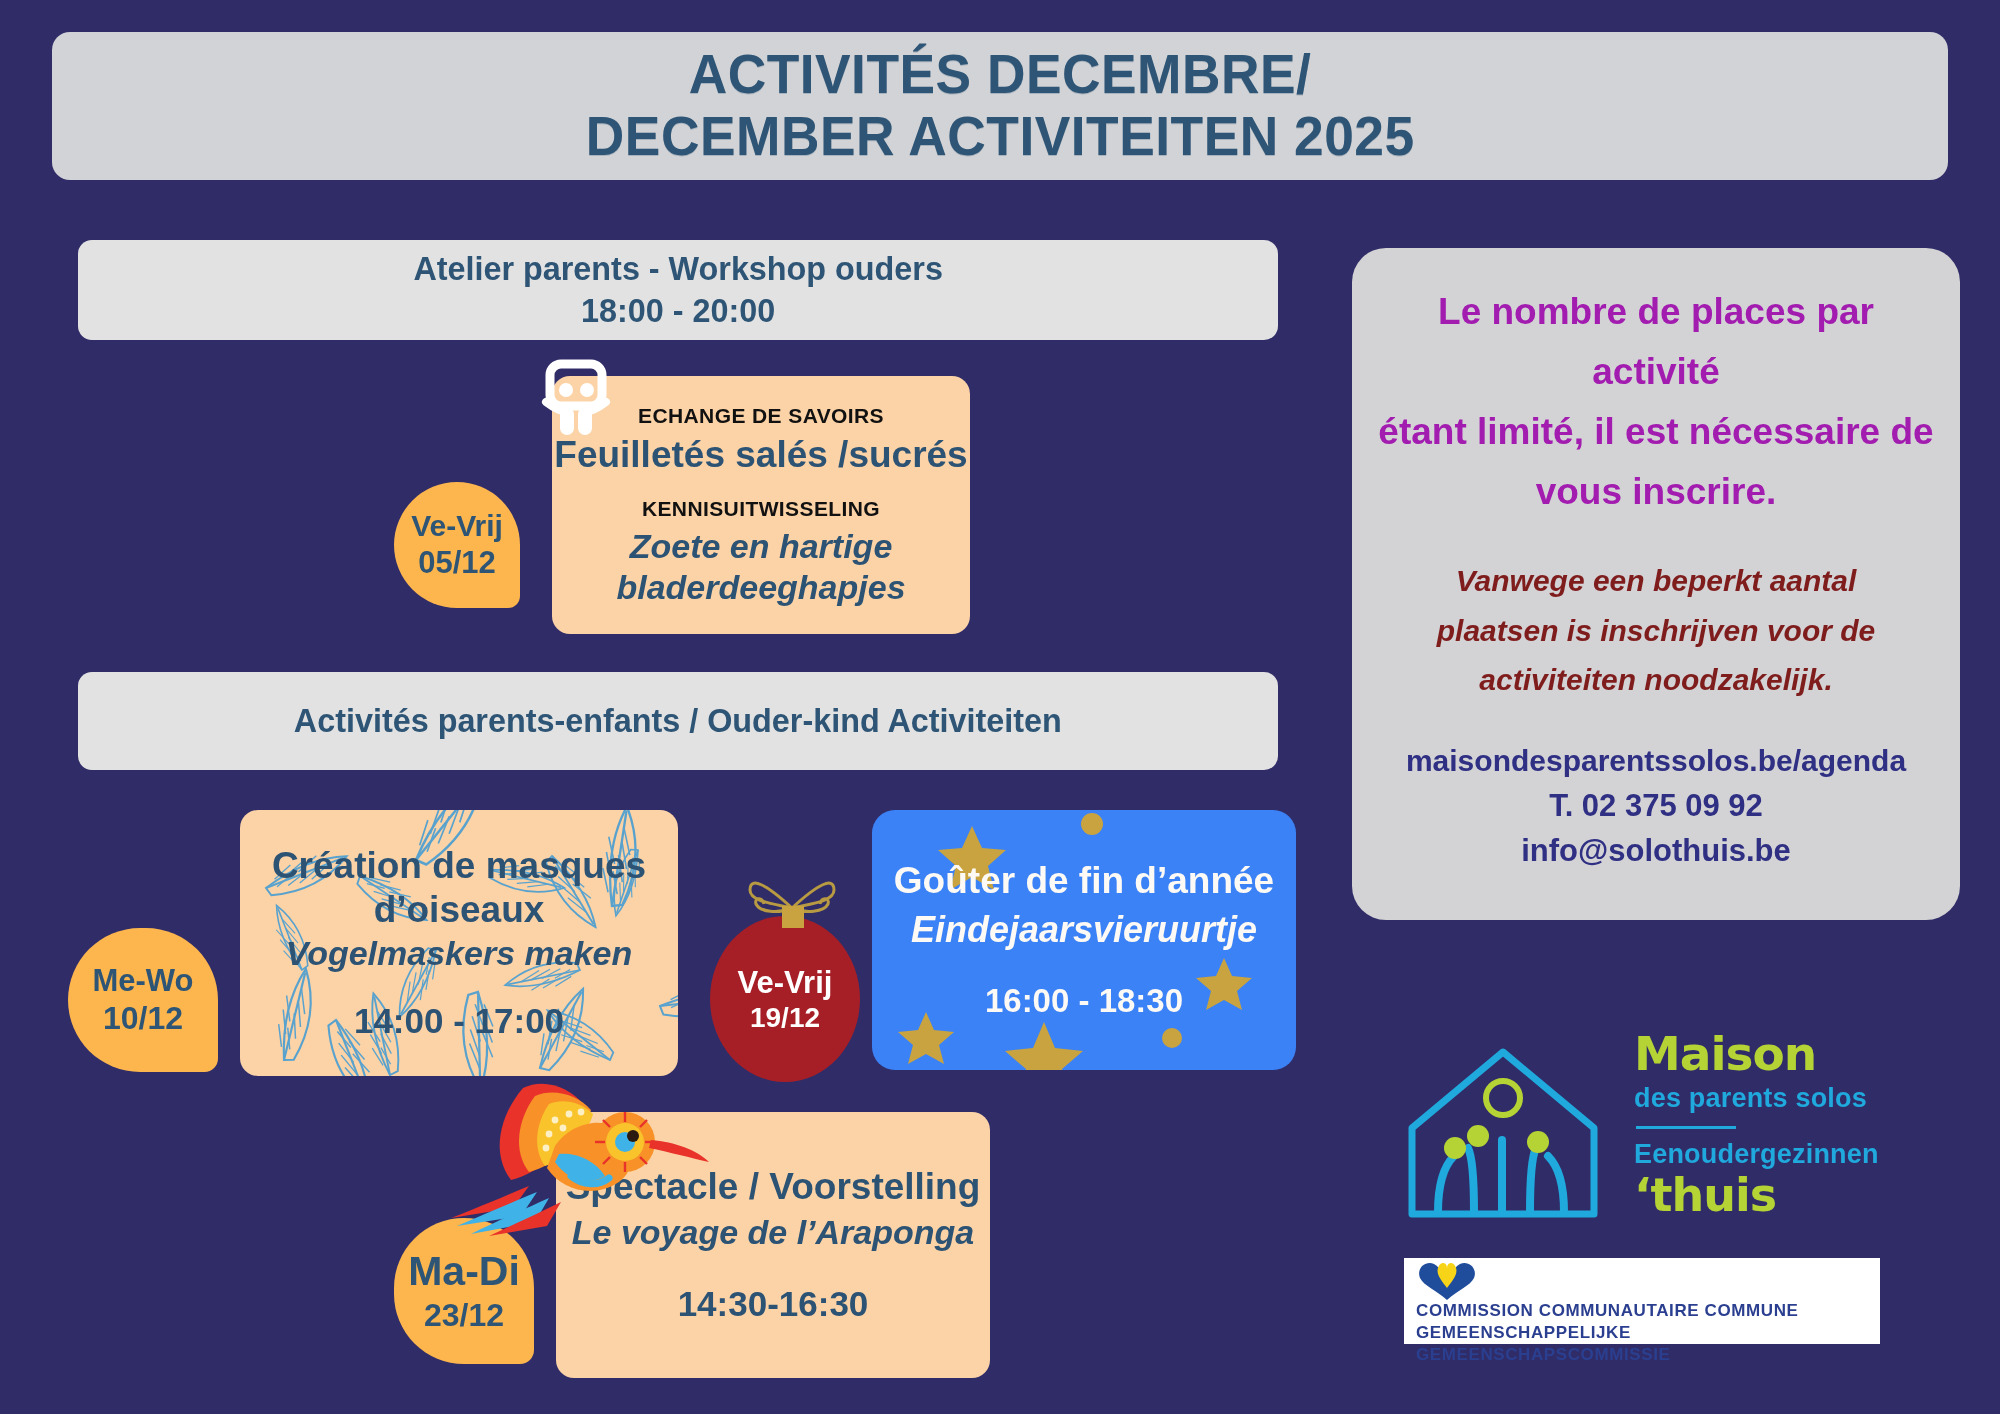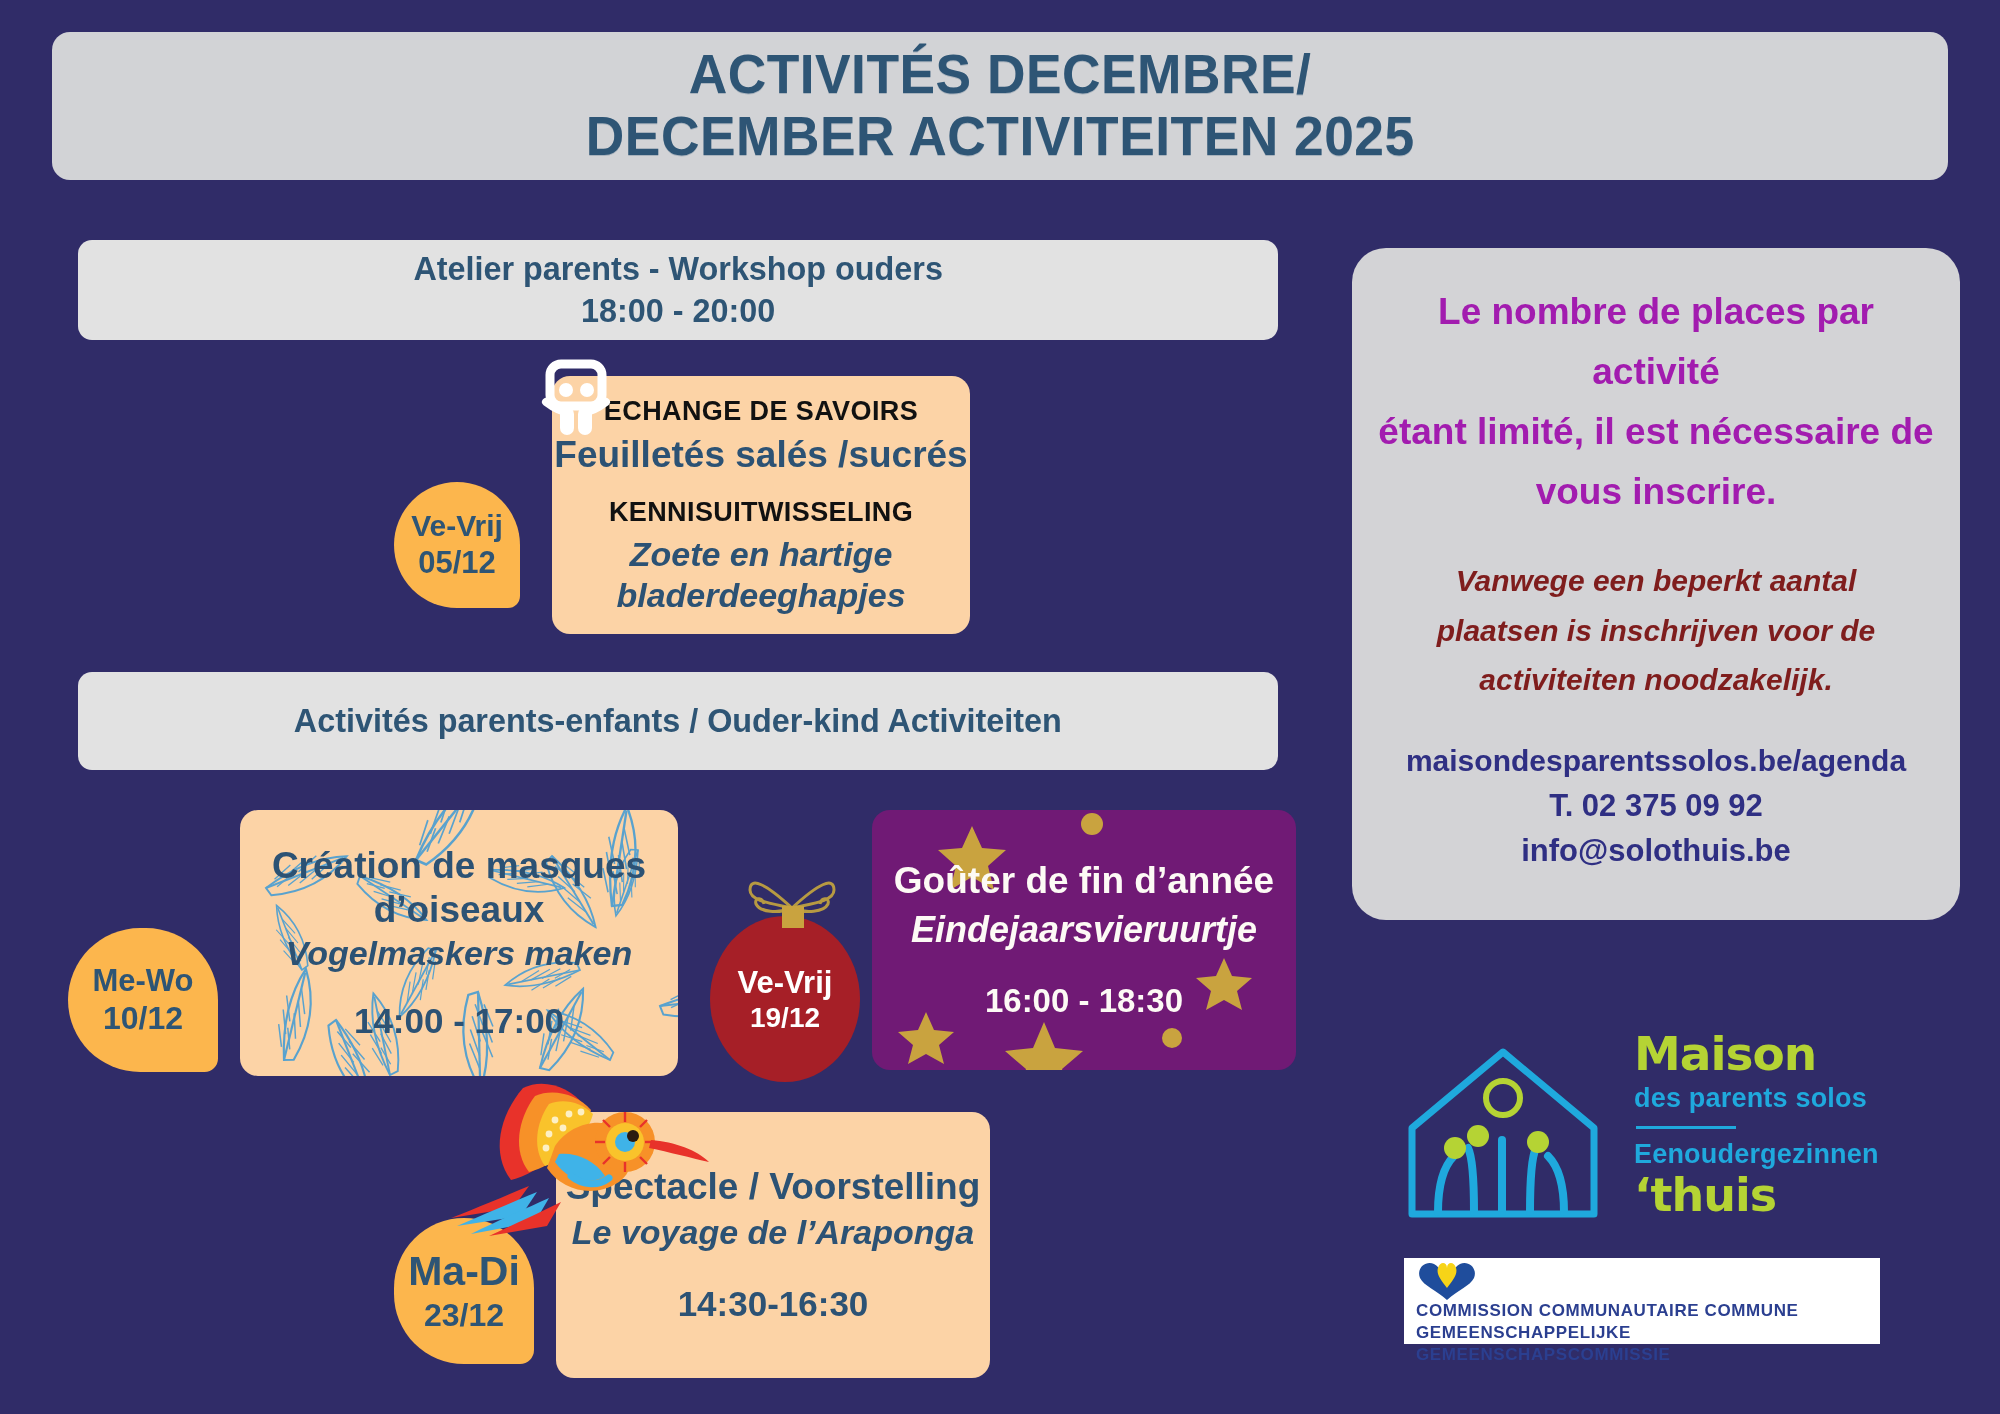--- a/index.html
+++ b/index.html
@@ -126,25 +126,25 @@
     border-radius: 18px;
     box-sizing: border-box;
     display: flex;
     flex-direction: column;
     align-items: center;
     justify-content: center;
     text-align: center;
     z-index: 5;
   }
   .card-peach { background: #fcd3a6; }
-  .card-red   { background: #701a75; }
+  .card-red   { background: #3b82f6; border-radius: 23px; }
 
   .lbl-caps {
     font-weight: 900;
-    font-size: 27px;
+    font-size: 21px;
     color: #111111;
     letter-spacing: 0.4px;
     line-height: 1.3;
   }
   .ttl-fr {
     font-weight: 700;
     font-size: 37px;
     color: #2c5274;
     line-height: 1.18;
   }

